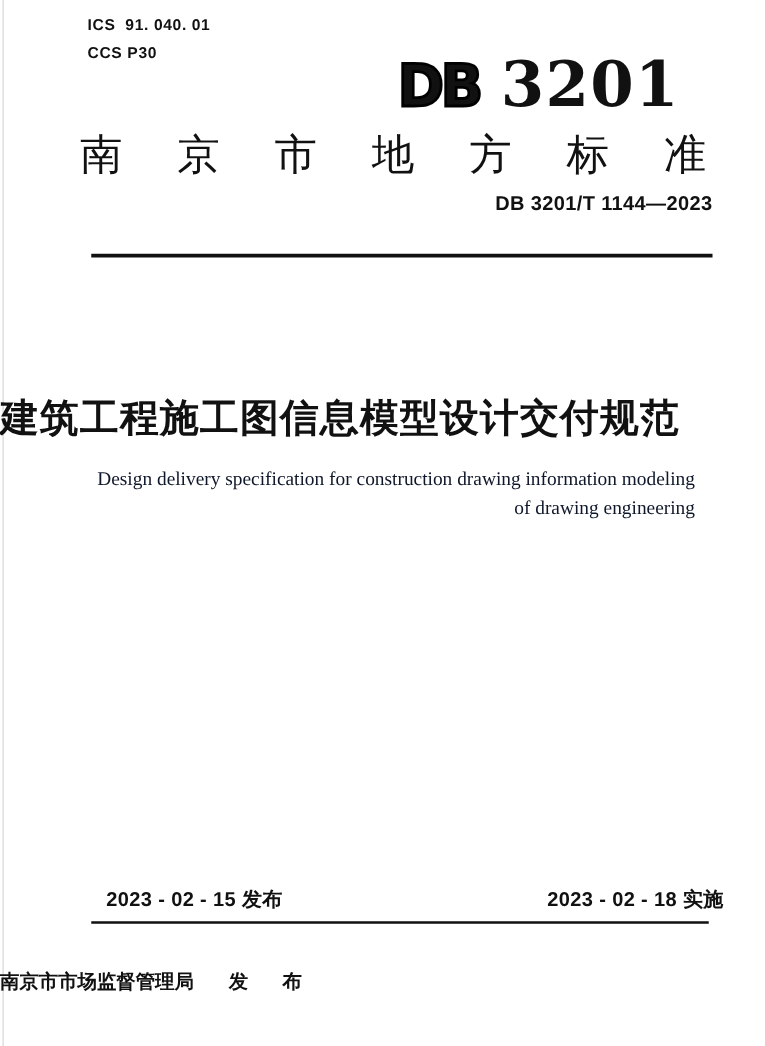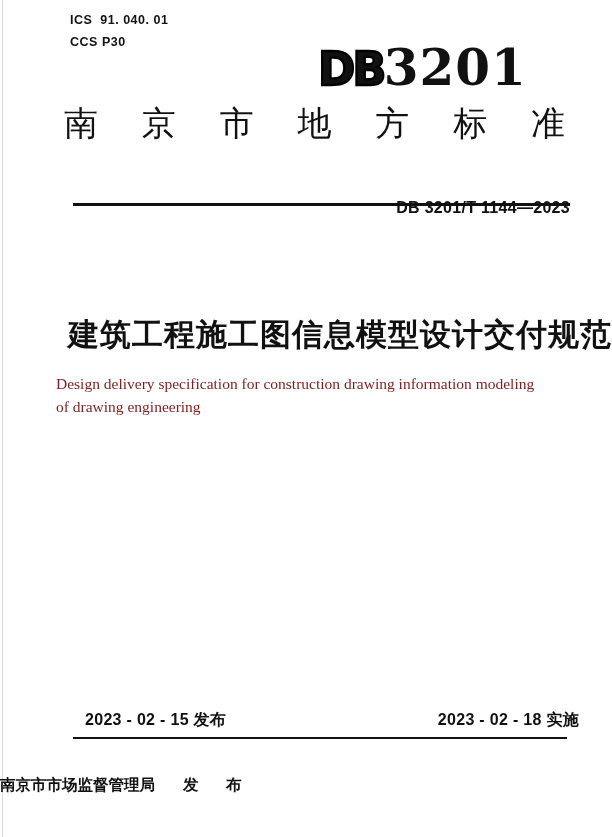--- a/index.html
+++ b/index.html
@@ -41,63 +41,62 @@
     letter-spacing: -3px;
     -webkit-text-stroke: 2.2px #000;
     transform: scaleY(1.04);
     transform-origin: bottom;
   }
   .logo-num {
     font-family: "DejaVu Serif", serif;
     font-weight: bold;
     font-size: 50px;
     letter-spacing: 1px;
-    margin-left: 0;
+    margin-left: 17px;
   }
   .std-type {
     position: absolute;
     left: 64px; top: 101px;
     width: 501px;
     display: flex;
     justify-content: space-between;
     font-size: 34px;
     font-weight: 500;
   }
   .std-code {
     position: absolute;
     right: 42px; top: 155px;
     font-size: 16px;
     font-weight: bold;
     letter-spacing: 0.3px;
-    margin-top: 44px;
   }
   .rule-top {
     position: absolute;
     left: 73px; top: 203px;
     width: 497px; height: 3px;
     background: #111;
   }
   .doc-title {
     position: absolute;
     left: 0; top: 314px;
     width: 612px;
-    text-align: right;
+    text-align: left;
     font-size: 31px;
     font-weight: bold;
     letter-spacing: 1px;
   }
   .doc-subtitle {
     position: absolute;
     left: 56px; top: 372px;
     width: 500px;
-    text-align: left;
+    text-align: right;
     font-family: "Liberation Serif", serif;
     font-size: 15.5px;
     line-height: 23px;
-    color: #7f1d1d;
+    color: #0f172a;
   }
   .date-row {
     position: absolute;
     left: 73px; top: 710px;
     width: 494px;
     display: flex;
     justify-content: space-between;
     font-size: 16px;
     font-weight: bold;
     letter-spacing: 0.3px;

